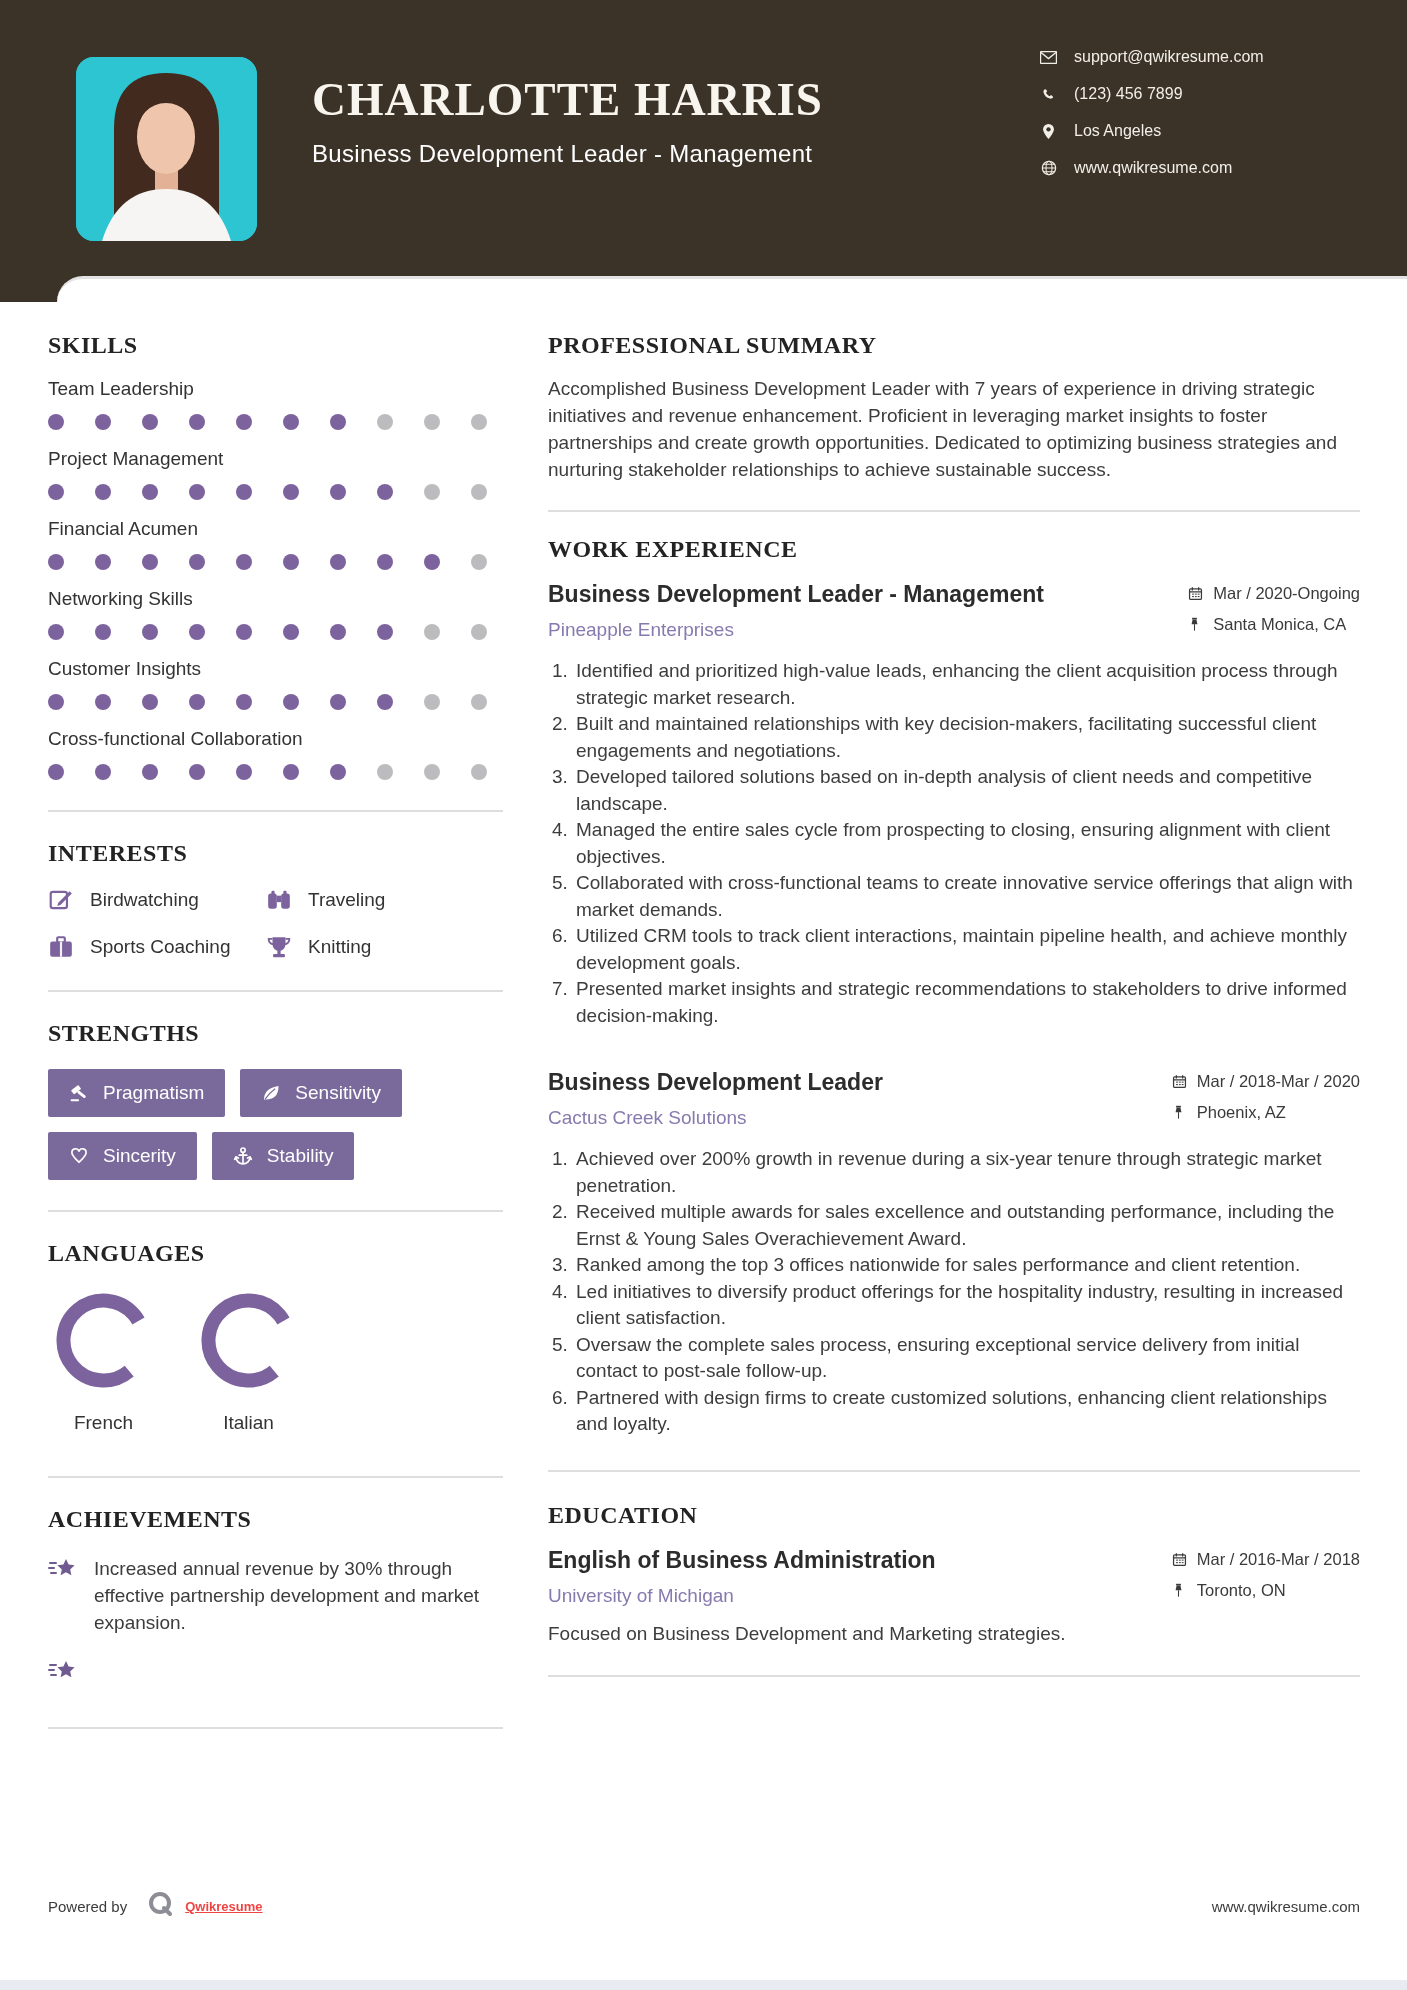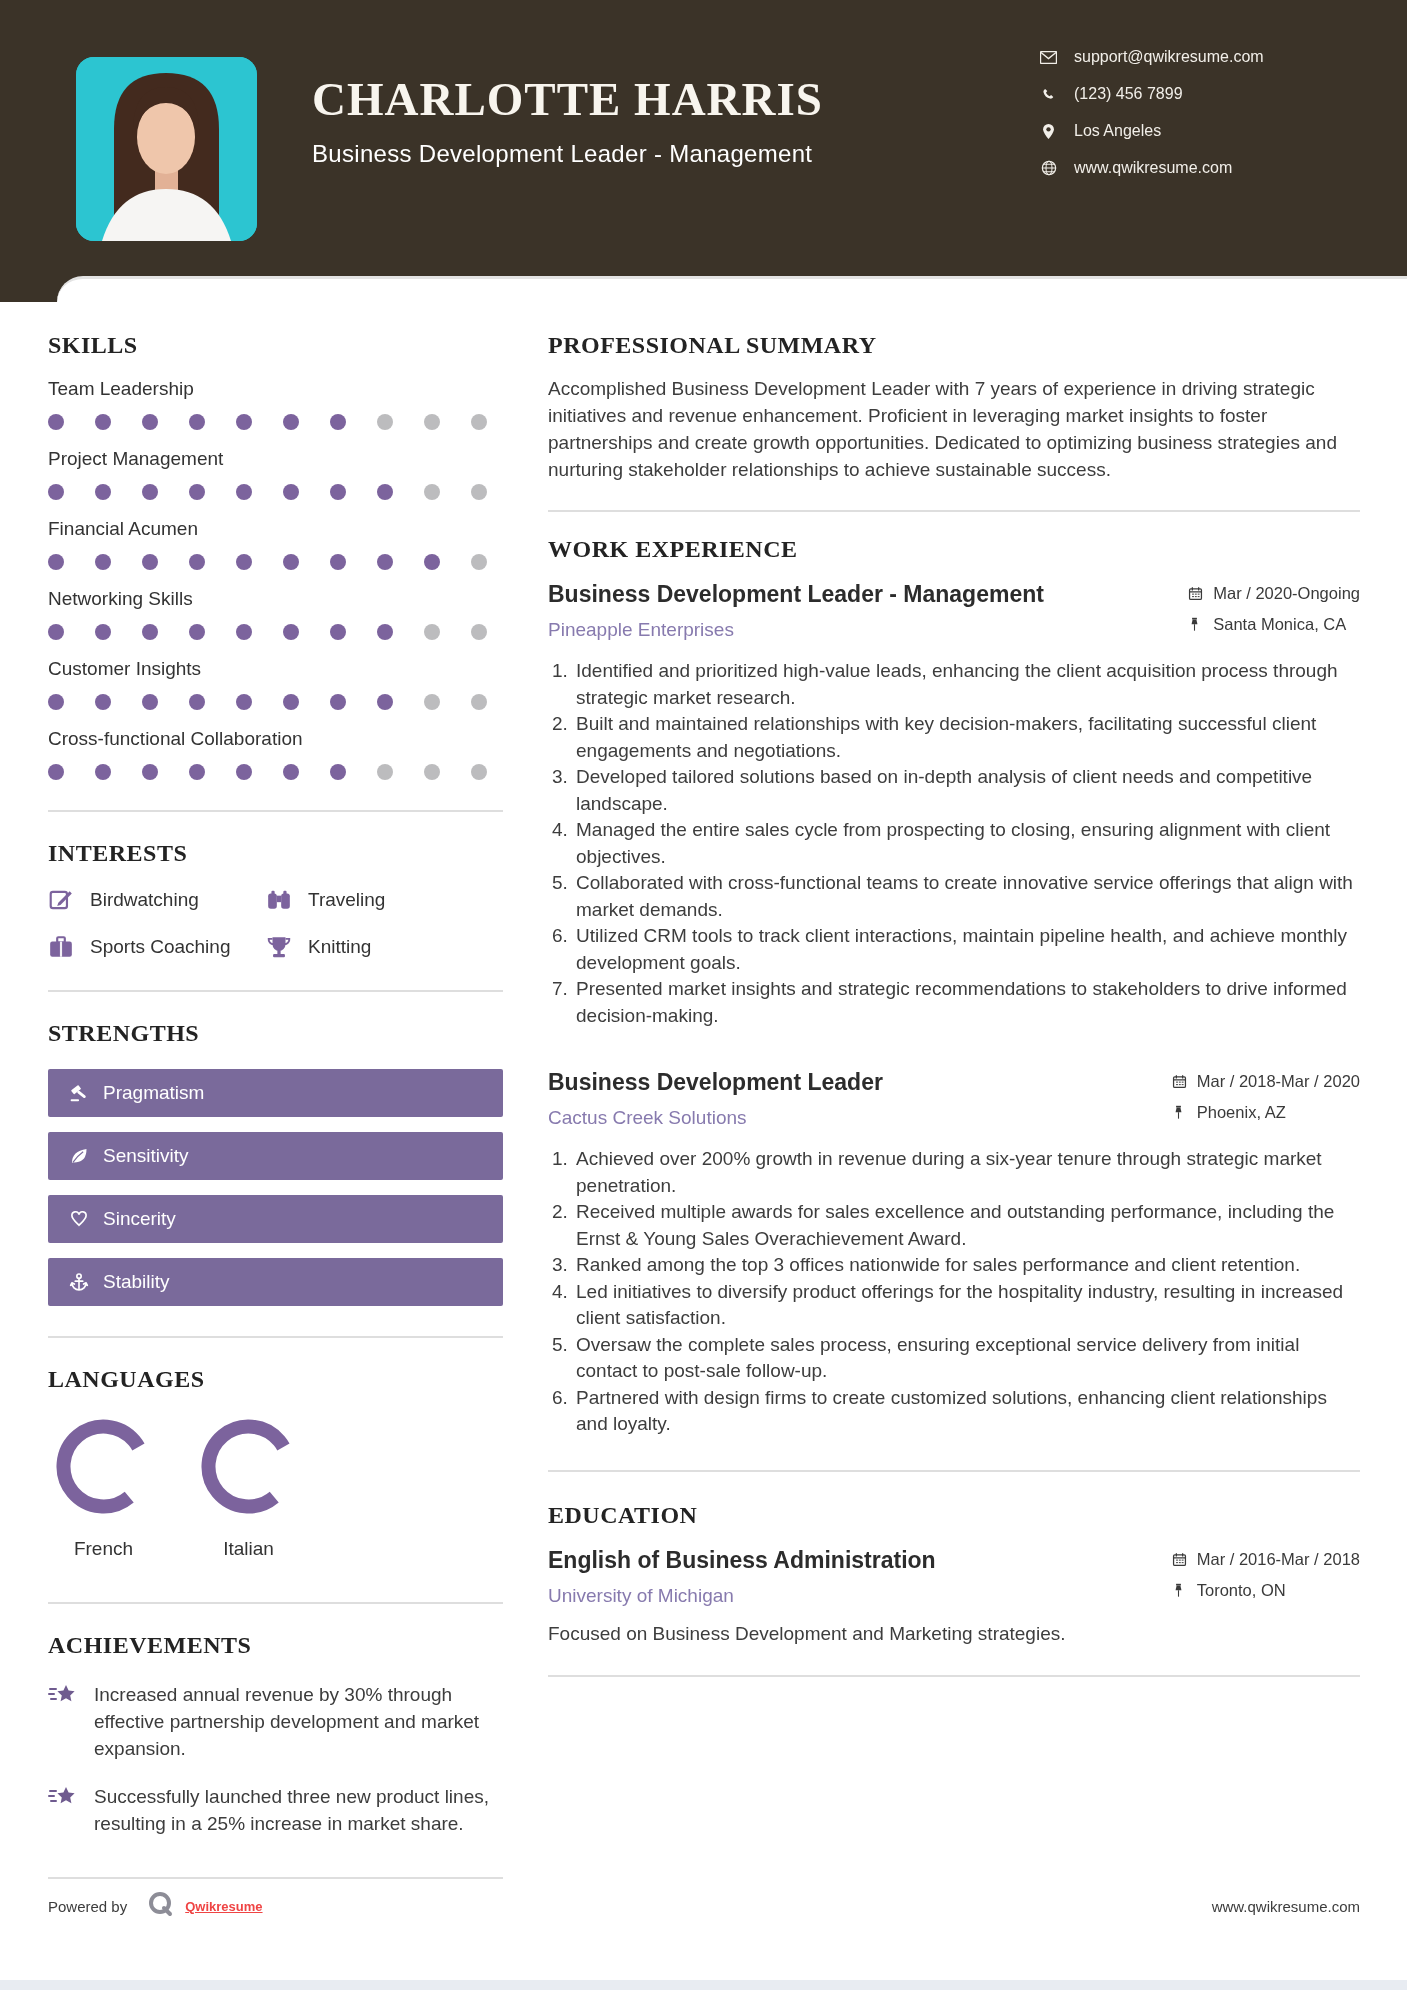--- a/index.html
+++ b/index.html
@@ -35,21 +35,21 @@
   .dot { width:16px; height:16px; border-radius:50%; background:#bcbcbe; flex:none; }
   .dot.filled { background:#7c639d; }
 
   
   .interests-grid { margin-top:20px; display:grid; grid-template-columns:218px 1fr; row-gap:21px; }
   .interest { display:flex; align-items:center; }
   .interest .iicon { width:26px; height:26px; margin-right:16px; flex:none; }
   .interest-label { font-size:19px; color:#333; }
 
   
-  .badges { margin-top:22px; display:flex; flex-wrap:wrap; gap:15px;flex-direction:column; }
+  .badges { margin-top:22px; display:flex; flex-wrap:wrap; gap:15px; }
   .badge { display:inline-flex; align-items:center; background:#7a6a9b; color:#fff; padding:13px 21px; font-size:19px; border-radius:2px; }
   .badge .bicon { width:20px; height:20px; margin-right:14px; flex:none; display:flex; align-items:center; }
 
   
   .langs { margin-top:26px; display:flex; padding-left:8px; gap:50px; }
   .lang { width:95px; text-align:center; }
   .ring-arc { transform:rotate(50deg); transform-origin:50% 50%; }
   .lang-label { margin-top:20px; font-size:19px; color:#333; }
 
   
@@ -375,21 +375,20 @@
             </span>
             <div class="ach-text">Increased annual revenue by 30% through effective partnership development and market expansion.</div>
           </div>
           <div class="ach">
             <span class="aicon">
               <svg width="30" height="30" viewBox="0 0 30 30">
                   <path d="M18,4 l2.6,5.6 6,0.7 -4.4,4.1 1.2,5.9 -5.4,-3 -5.4,3 1.2,-5.9 -4.4,-4.1 6,-0.7 Z" fill="#6f5b8f"></path>
                   <path d="M2,8 h6 M1,13 h5 M3,18 h5" stroke="#6f5b8f" stroke-width="2" stroke-linecap="round"></path>
                 </svg>
             </span>
-            <div class="ach-text">Successfully launched three new product lines, resulting in a 25% increase in market share.</div>
           </div>
         </div>
       </section>
 
       <hr class="sep" style="margin-top:40px;">
     </div>
 
     <div class="col-right">
 
       <section>

